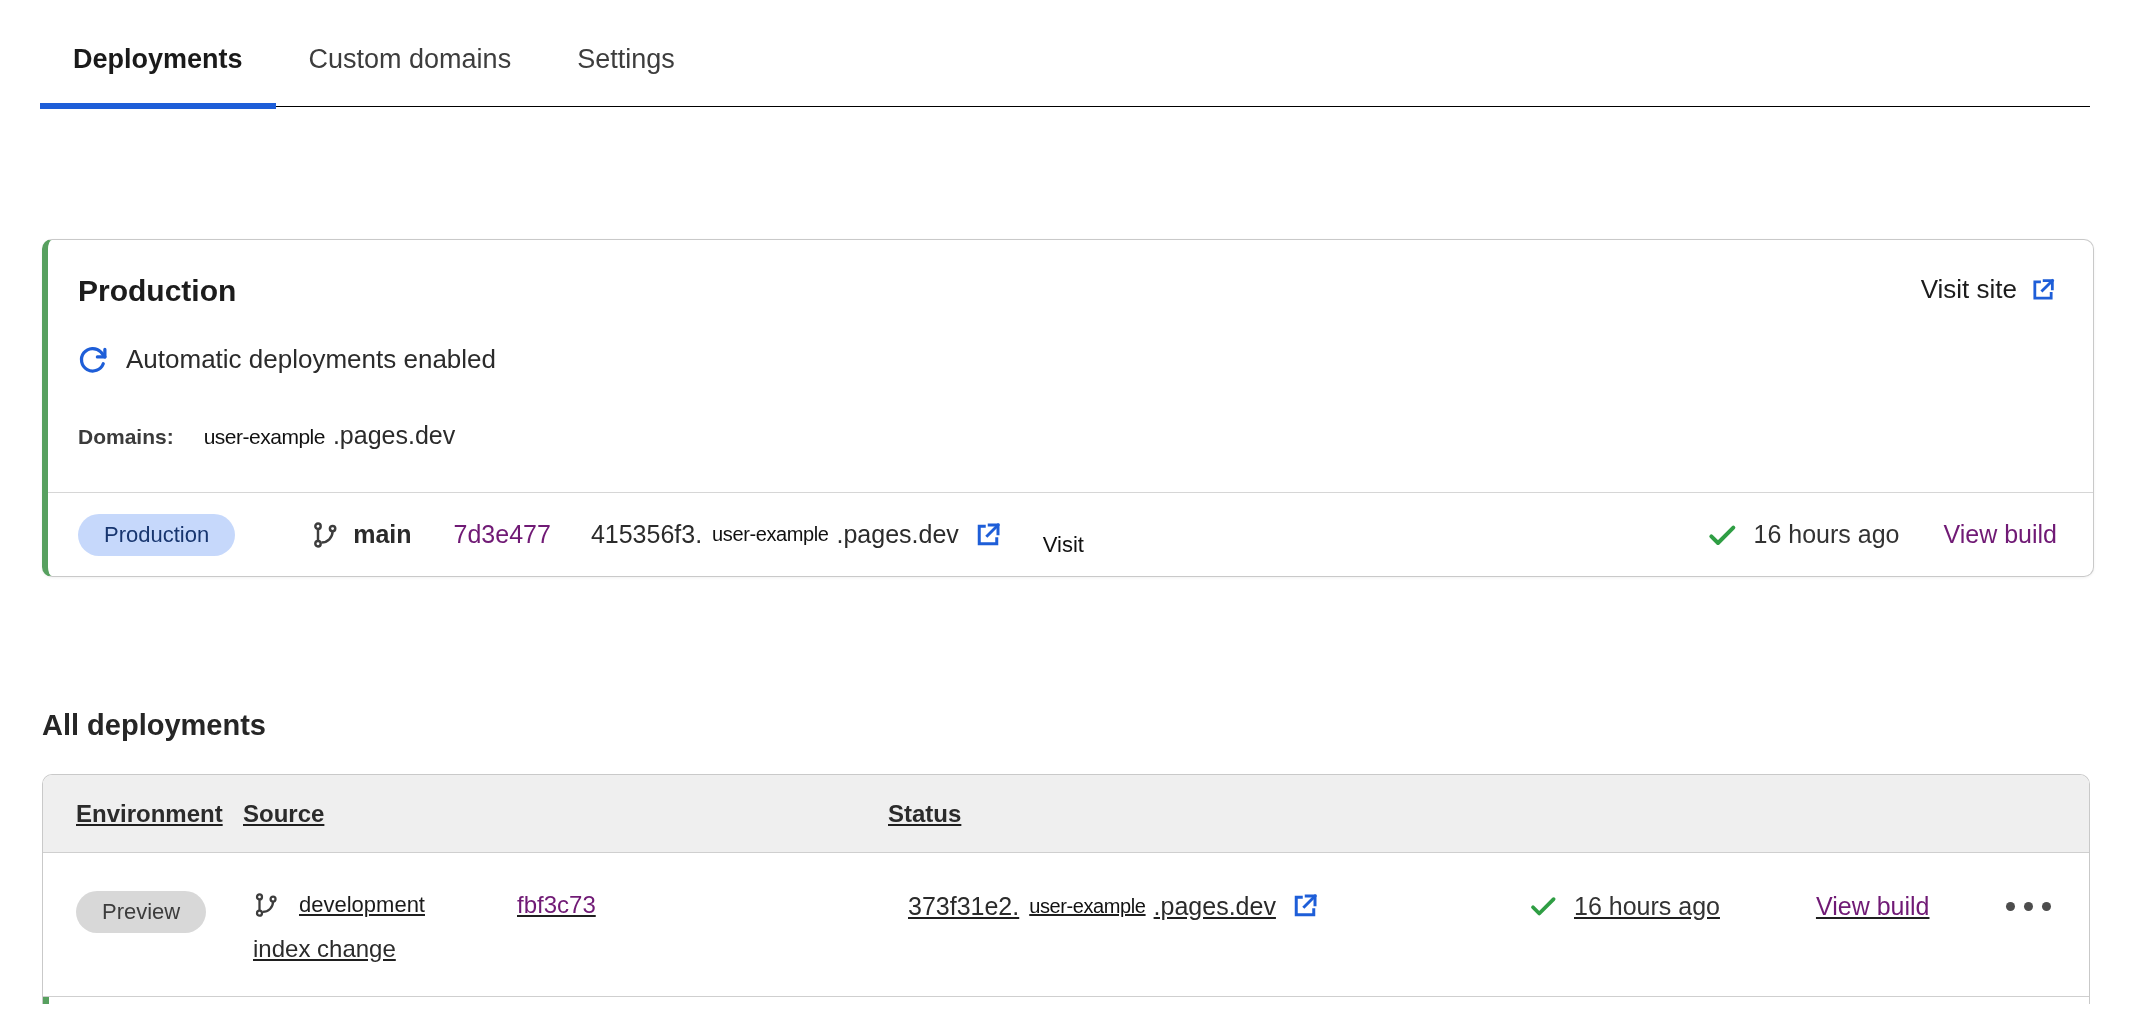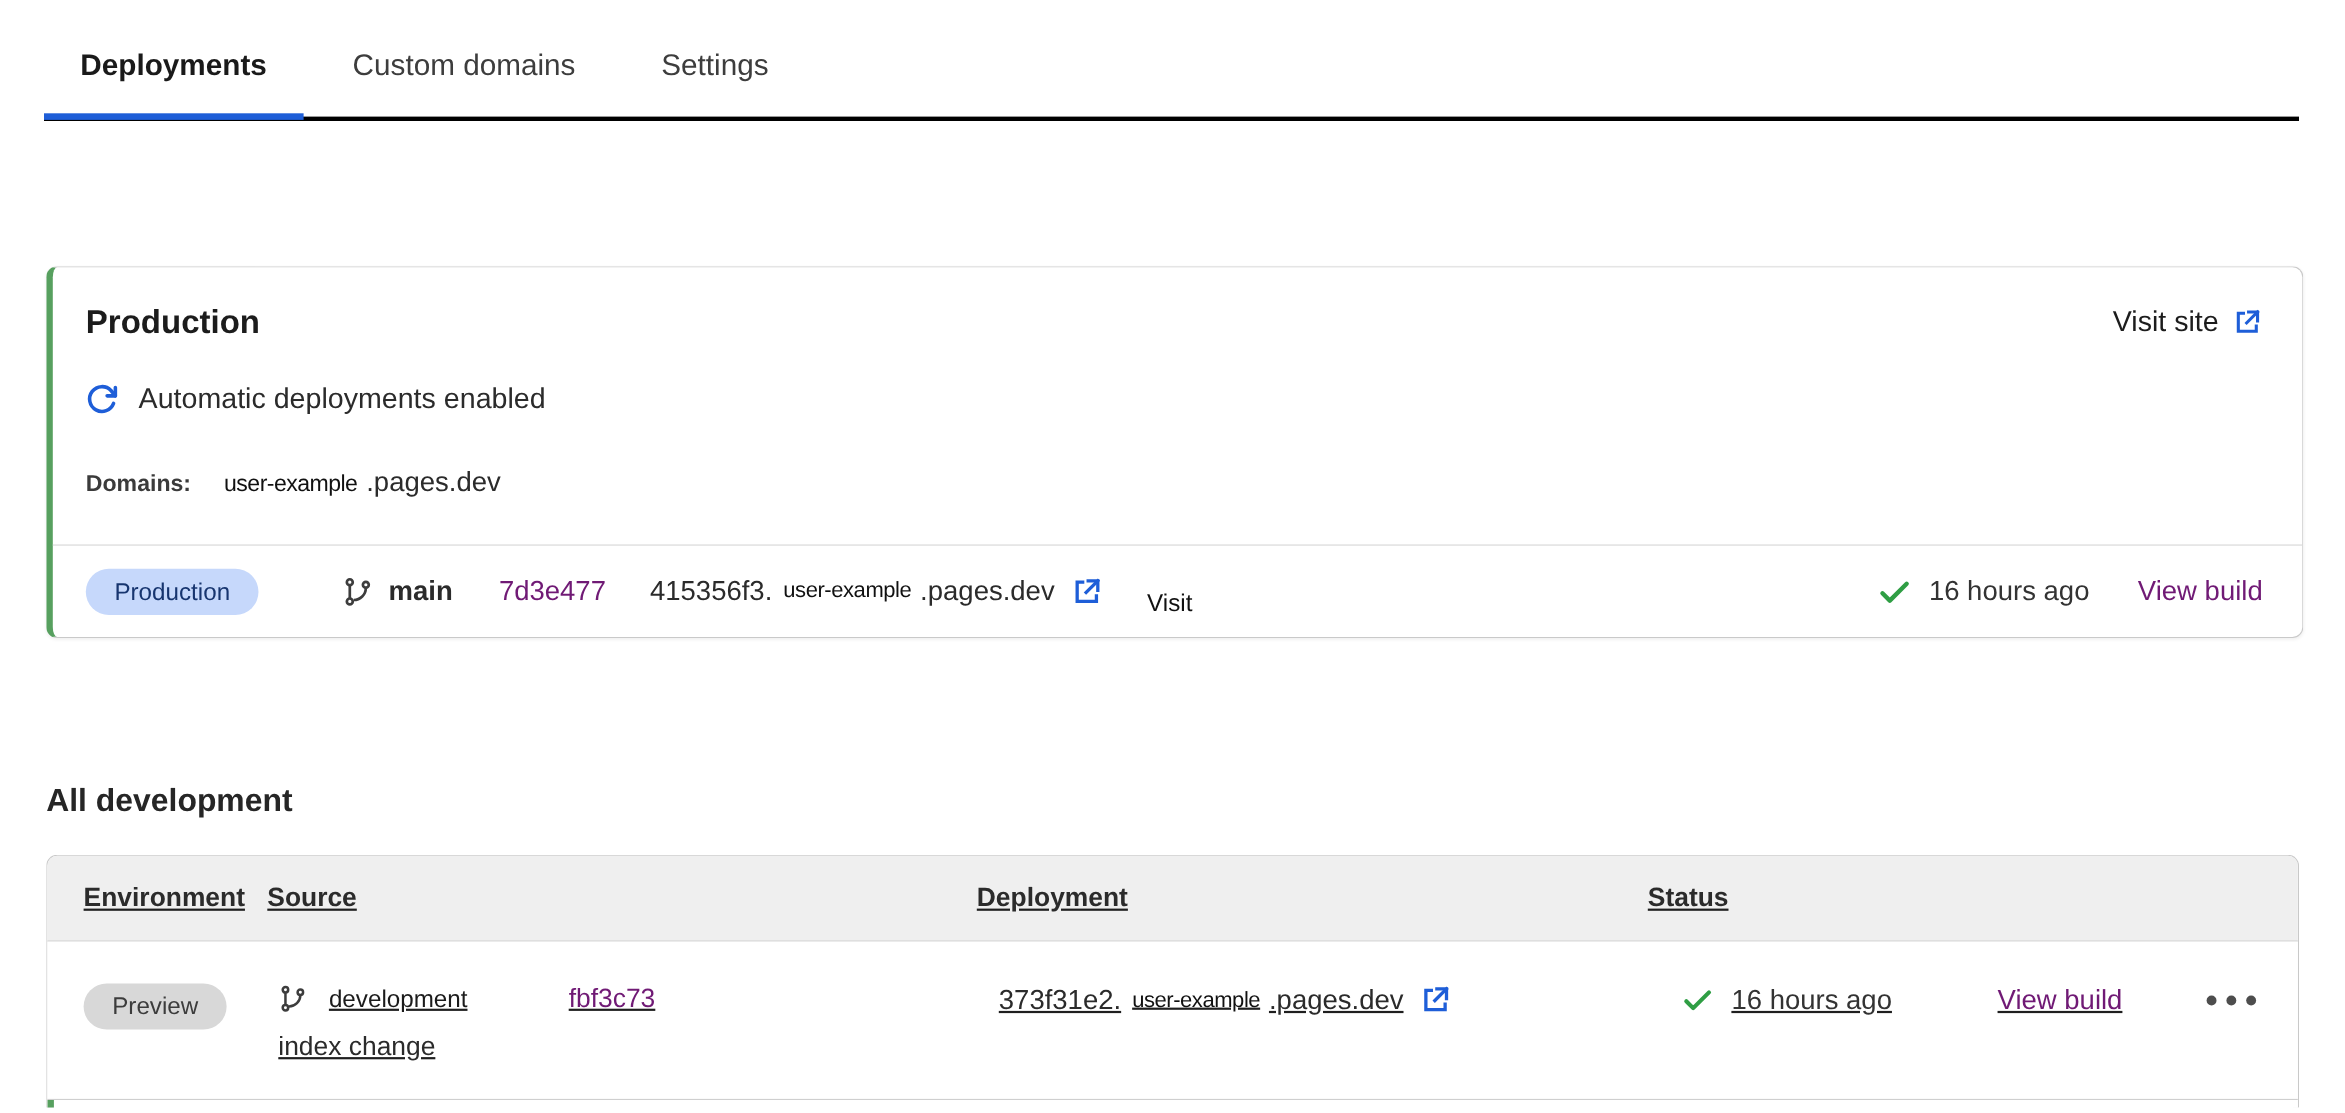--- a/index.html
+++ b/index.html
@@ -1,21 +1,21 @@
 <!DOCTYPE html>
 <html><head>
 <meta charset="utf-8">
 <style>
   * { box-sizing: border-box; margin: 0; padding: 0; }
   html,body { width: 2132px; height: 1012px; overflow: hidden; background: #fff;
     font-family: "Liberation Sans", sans-serif; color: #1f1f1f; }
 
   
   .tabbar { margin: 0 42px 0 40px; padding-top: 30px; display: flex;
-    border-bottom: 4px solid #000000; gap: 12px; }
+    border-bottom: 1px solid #000000; }
   .tab { font-size: 27px; color: #3d3d3d; padding: 14px 33px 28px 33px;
     border-bottom: 6px solid transparent; margin-bottom: -3px; cursor: pointer; white-space: nowrap; }
   .tab.active { color: #1a1a1a; font-weight: 700; border-bottom-color: #1e5ed8; }
 
   
   .prod-card { margin: 132px 38px 0 42px; border: 1px solid #c9c9c9;
     border-left: 6px solid #57a05f; border-radius: 10px;
     box-shadow: 0 1px 3px rgba(0,0,0,.06); background: #fff; }
   .card-head { display: flex; align-items: flex-start; justify-content: space-between;
     padding: 34px 36px 0 30px; }
@@ -156,27 +156,26 @@
         <svg width="32" height="32" viewBox="0 0 24 24" fill="none" stroke="#2f9e44" stroke-width="3" stroke-linecap="round" stroke-linejoin="round">
           <path d="M4 13l5 5L20.5 6.5"></path>
         </svg>
       </span>
       <span class="time">16 hours ago</span>
       <a class="link view-build">View build</a>
     </div>
   </div>
 </section>
 
-<h2 class="section-heading">All development</h2>
+<h2 class="section-heading">All deployments</h2>
 
 <section class="deploy-table">
   <div class="t-head">
     <div>Environment</div>
     <div>Source</div>
-    <div>Deployment</div>
     <div>Status</div>
   </div>
 
   <div class="t-row">
     <div class="cell-env">
       <span class="badge badge-prev">Preview</span>
     </div>
 
     <div class="cell-src">
       <div class="src-line1">

